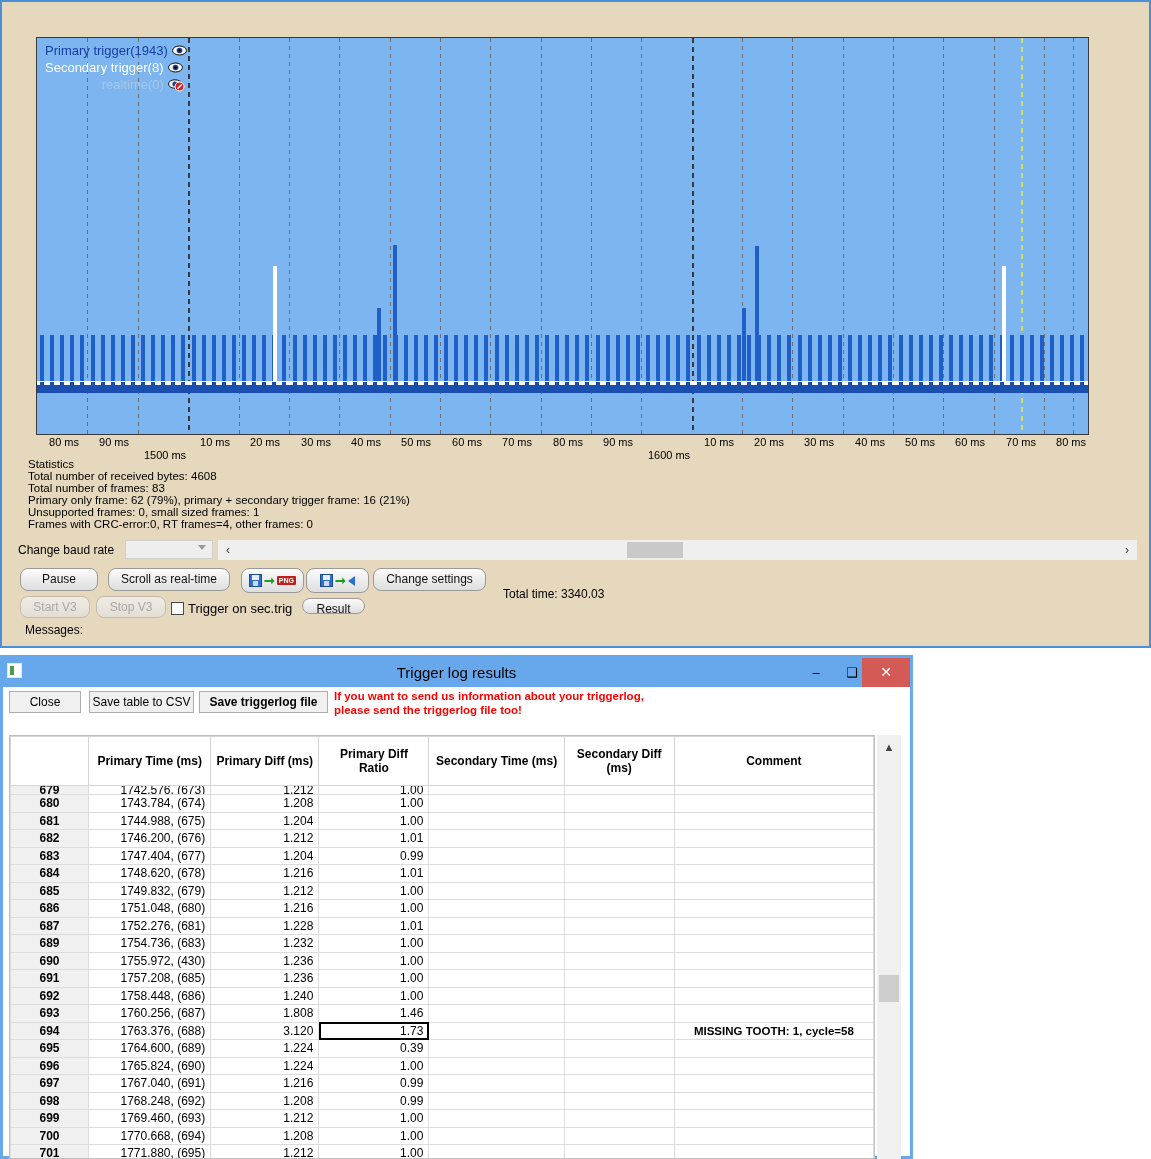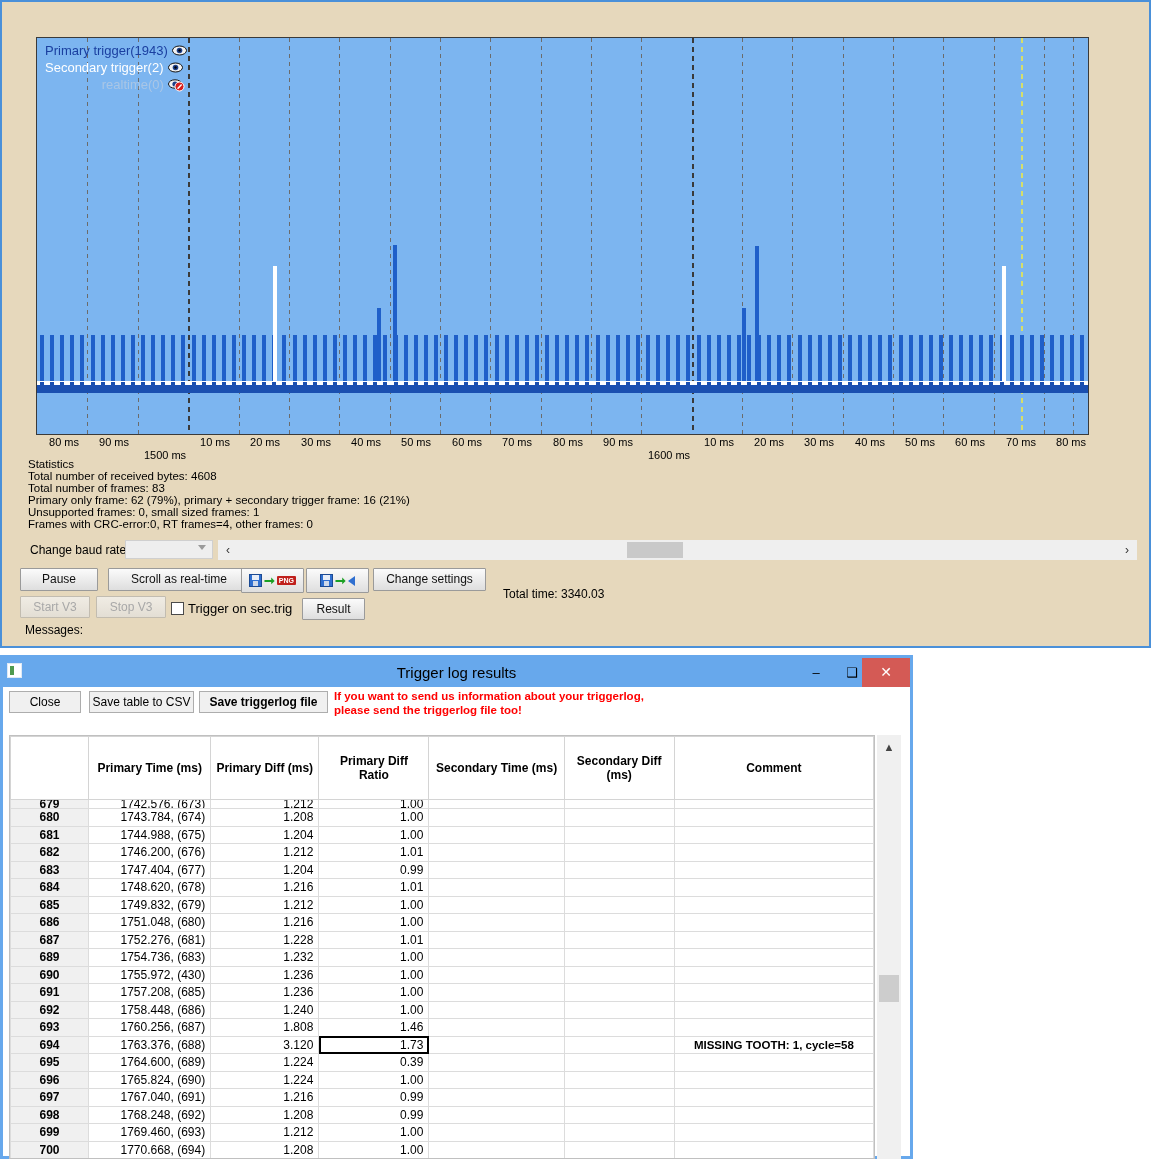--- a/index.html
+++ b/index.html
@@ -51,49 +51,49 @@
   #axis{position:absolute;left:34px;top:434px;width:1053px;height:30px;}
   .tick{position:absolute;top:0;font-size:11px;color:#000;white-space:nowrap;
      transform:translateX(-50%);}
   .tick.sec{top:13px;}
 
   
   #statistics{position:absolute;left:26px;top:456px;font-size:11.5px;line-height:12.1px;}
   #statistics div{white-space:nowrap;}
 
   
-  #baud-label{position:absolute;left:28px;top:541px;font-size:12px;}
+  #baud-label{position:absolute;left:16px;top:541px;font-size:12px;}
   #baud-select{position:absolute;left:123px;top:538px;width:88px;height:19px;
      background:#eeeeee;border:1px solid #cfcfcf;box-sizing:border-box;cursor:pointer;}
   #baud-chevron{position:absolute;right:6px;top:4px;width:0;height:0;
      border-left:4px solid transparent;border-right:4px solid transparent;
      border-top:5px solid #9a9a9a;}
   #hscroll{position:absolute;left:216px;top:538px;width:919px;height:20px;
      background:#efefef;border:none;box-sizing:border-box;}
   #hscroll-left{position:absolute;left:3px;top:2px;width:14px;height:16px;
      color:#333;font-size:12px;line-height:16px;text-align:center;cursor:pointer;}
   #hscroll-right{position:absolute;right:3px;top:2px;width:14px;height:16px;
      color:#333;font-size:12px;line-height:16px;text-align:center;cursor:pointer;}
   #hscroll-thumb{position:absolute;left:409px;top:2px;width:56px;height:16px;
      background:#c9c9c9;cursor:pointer;}
 
   
   .btn{position:absolute;background:linear-gradient(to bottom,#fbfbfb,#dedede);
      border:1px solid #9a9a9a;box-sizing:border-box;font-size:12px;color:#111;
-     text-align:center;cursor:pointer;border-radius:1px;}
+     text-align:center;cursor:pointer;border-radius:8px;}
   .btn.disabled{color:#a8a8a8;background:linear-gradient(to bottom,#f0ece4,#e3ded4);
      border-color:#c2bcb0;cursor:default;}
   #btn-pause{left:18px;top:566px;width:78px;height:23px;line-height:21px;}
-  #btn-scroll{left:106px;top:566px;width:142px;height:23px;line-height:21px;}
+  #btn-scroll{left:106px;top:566px;width:122px;height:23px;line-height:21px;}
   #btn-png{left:239px;top:566px;width:63px;height:25px;}
   #btn-snd{left:304px;top:566px;width:63px;height:25px;}
   #btn-settings{left:371px;top:566px;width:113px;height:23px;line-height:21px;}
   #btn-startv3{left:18px;top:594px;width:70px;height:22px;line-height:20px;}
   #btn-stopv3{left:94px;top:594px;width:70px;height:22px;line-height:20px;}
-  #btn-result{left:300px;top:596px;width:63px;height:22px;line-height:20px;}
+  #btn-result{left:300px;top:596px;width:63px;height:16px;line-height:20px;}
   .icon-row{display:flex;align-items:center;justify-content:center;height:100%;gap:2px;}
   .floppy{width:13px;height:13px;background:#2f6fd0;border:1px solid #1c4a93;
      position:relative;box-sizing:border-box;}
   .floppy:before{content:"";position:absolute;left:2px;top:0;right:2px;height:5px;
      background:#e8eef8;}
   .floppy:after{content:"";position:absolute;left:3px;bottom:0;right:3px;height:5px;
      background:#cfd9ea;}
   .grn-arrow{color:#1ba023;font-size:13px;font-weight:bold;line-height:1;}
   .png-badge{background:#c0201c;color:#fff;font-size:7px;font-weight:bold;
      padding:1px 2px;border-radius:1px;letter-spacing:0;}
@@ -129,21 +129,21 @@
   #btn-csv{left:89px;width:105px;height:22px;line-height:20px;}
   #btn-savetl{left:199px;width:129px;height:22px;line-height:20px;font-weight:bold;}
   #log-warning{position:absolute;left:334px;top:690px;color:#ff0000;font-weight:bold;
      font-size:11.5px;line-height:13.5px;}
 
   
   #table-wrap{position:absolute;left:9px;top:735px;width:866px;height:424px;
      border:1px solid #c0c0c0;box-sizing:border-box;overflow:hidden;background:#fff;}
   table{border-collapse:collapse;width:100%;table-layout:fixed;font-size:12px;}
   th{background:#ffffff;border:1px solid #d4d4d4;font-weight:bold;font-size:12px;
-     height:30px;padding:16px 4px;text-align:center;color:#000;}
+     height:30px;padding:9px 4px;text-align:center;color:#000;}
   td{border:1px solid #dcdcdc;height:16.5px;padding:0 5px;font-size:12px;
      white-space:nowrap;overflow:hidden;}
   td.idx{background:#f0f0f0;font-weight:bold;text-align:center;}
   td.num{text-align:right;}
   td.cmt{text-align:center;font-weight:bold;font-size:11.5px;}
   tr.clipped td{height:8px;padding:0 5px;line-height:8px;overflow:hidden;}
   td.selected{outline:2px solid #000;outline-offset:-2px;}
 
   #vscroll{position:absolute;left:877px;top:735px;width:24px;height:424px;
      background:#f0f0f0;}
@@ -161,21 +161,21 @@
   <div id="chart-area">
     <div id="legend">
       <div class="legend-row primary">
         <span>Primary trigger(1943)</span><span class="eye"><svg width="15" height="11" viewBox="0 0 15 11">
               <ellipse cx="7.5" cy="5.5" rx="7" ry="4.5" fill="#f2f2f2" stroke="#111" stroke-width="1"></ellipse>
               <circle cx="7.5" cy="5.5" r="2.8" fill="#1c3f8a"></circle>
               <circle cx="7.5" cy="5.5" r="1.2" fill="#000"></circle>
             </svg></span>
       </div>
       <div class="legend-row secondary">
-        <span>Secondary trigger(2)</span><span class="eye"><svg width="15" height="11" viewBox="0 0 15 11">
+        <span>Secondary trigger(8)</span><span class="eye"><svg width="15" height="11" viewBox="0 0 15 11">
               <ellipse cx="7.5" cy="5.5" rx="7" ry="4.5" fill="#f2f2f2" stroke="#111" stroke-width="1"></ellipse>
               <circle cx="7.5" cy="5.5" r="2.8" fill="#1c3f8a"></circle>
               <circle cx="7.5" cy="5.5" r="1.2" fill="#000"></circle>
             </svg></span>
       </div>
       <div class="legend-row realtime">
         <span>realtime(0)</span><span class="eye" style="width:19px"><svg width="19" height="13" viewBox="0 0 19 13">
               <ellipse cx="7" cy="5" rx="6.5" ry="4.2" fill="#f2f2f2" stroke="#111" stroke-width="1"></ellipse>
               <circle cx="7" cy="5" r="2.6" fill="#1c3f8a"></circle>
               <circle cx="11.5" cy="7.5" r="4.5" fill="#d81f1f" stroke="#fff" stroke-width="1"></circle>

